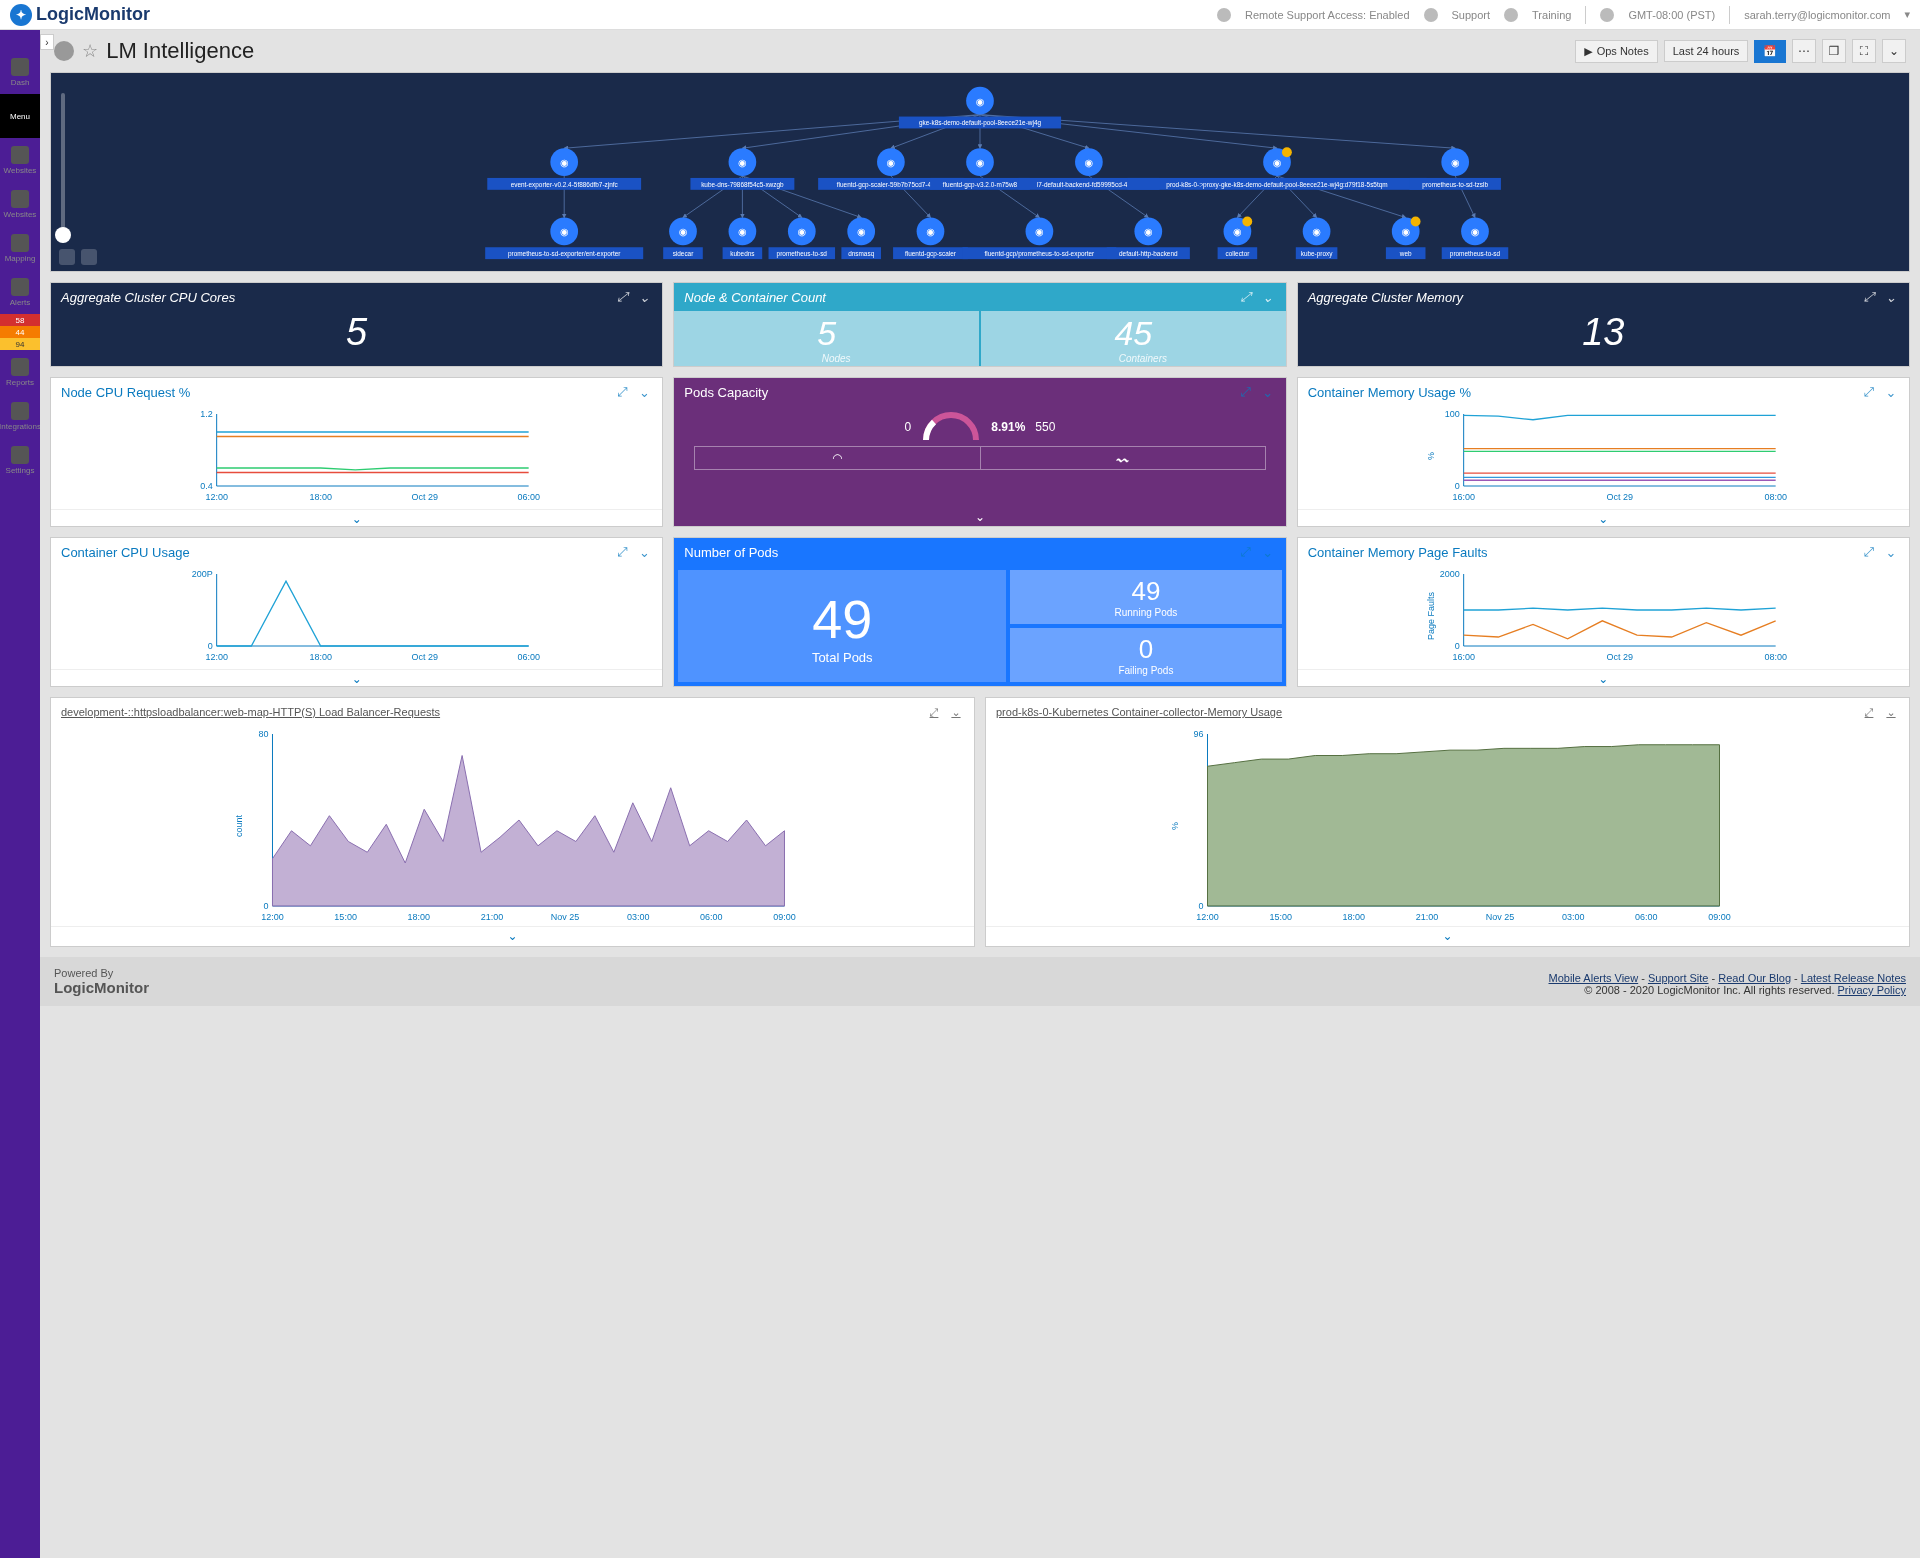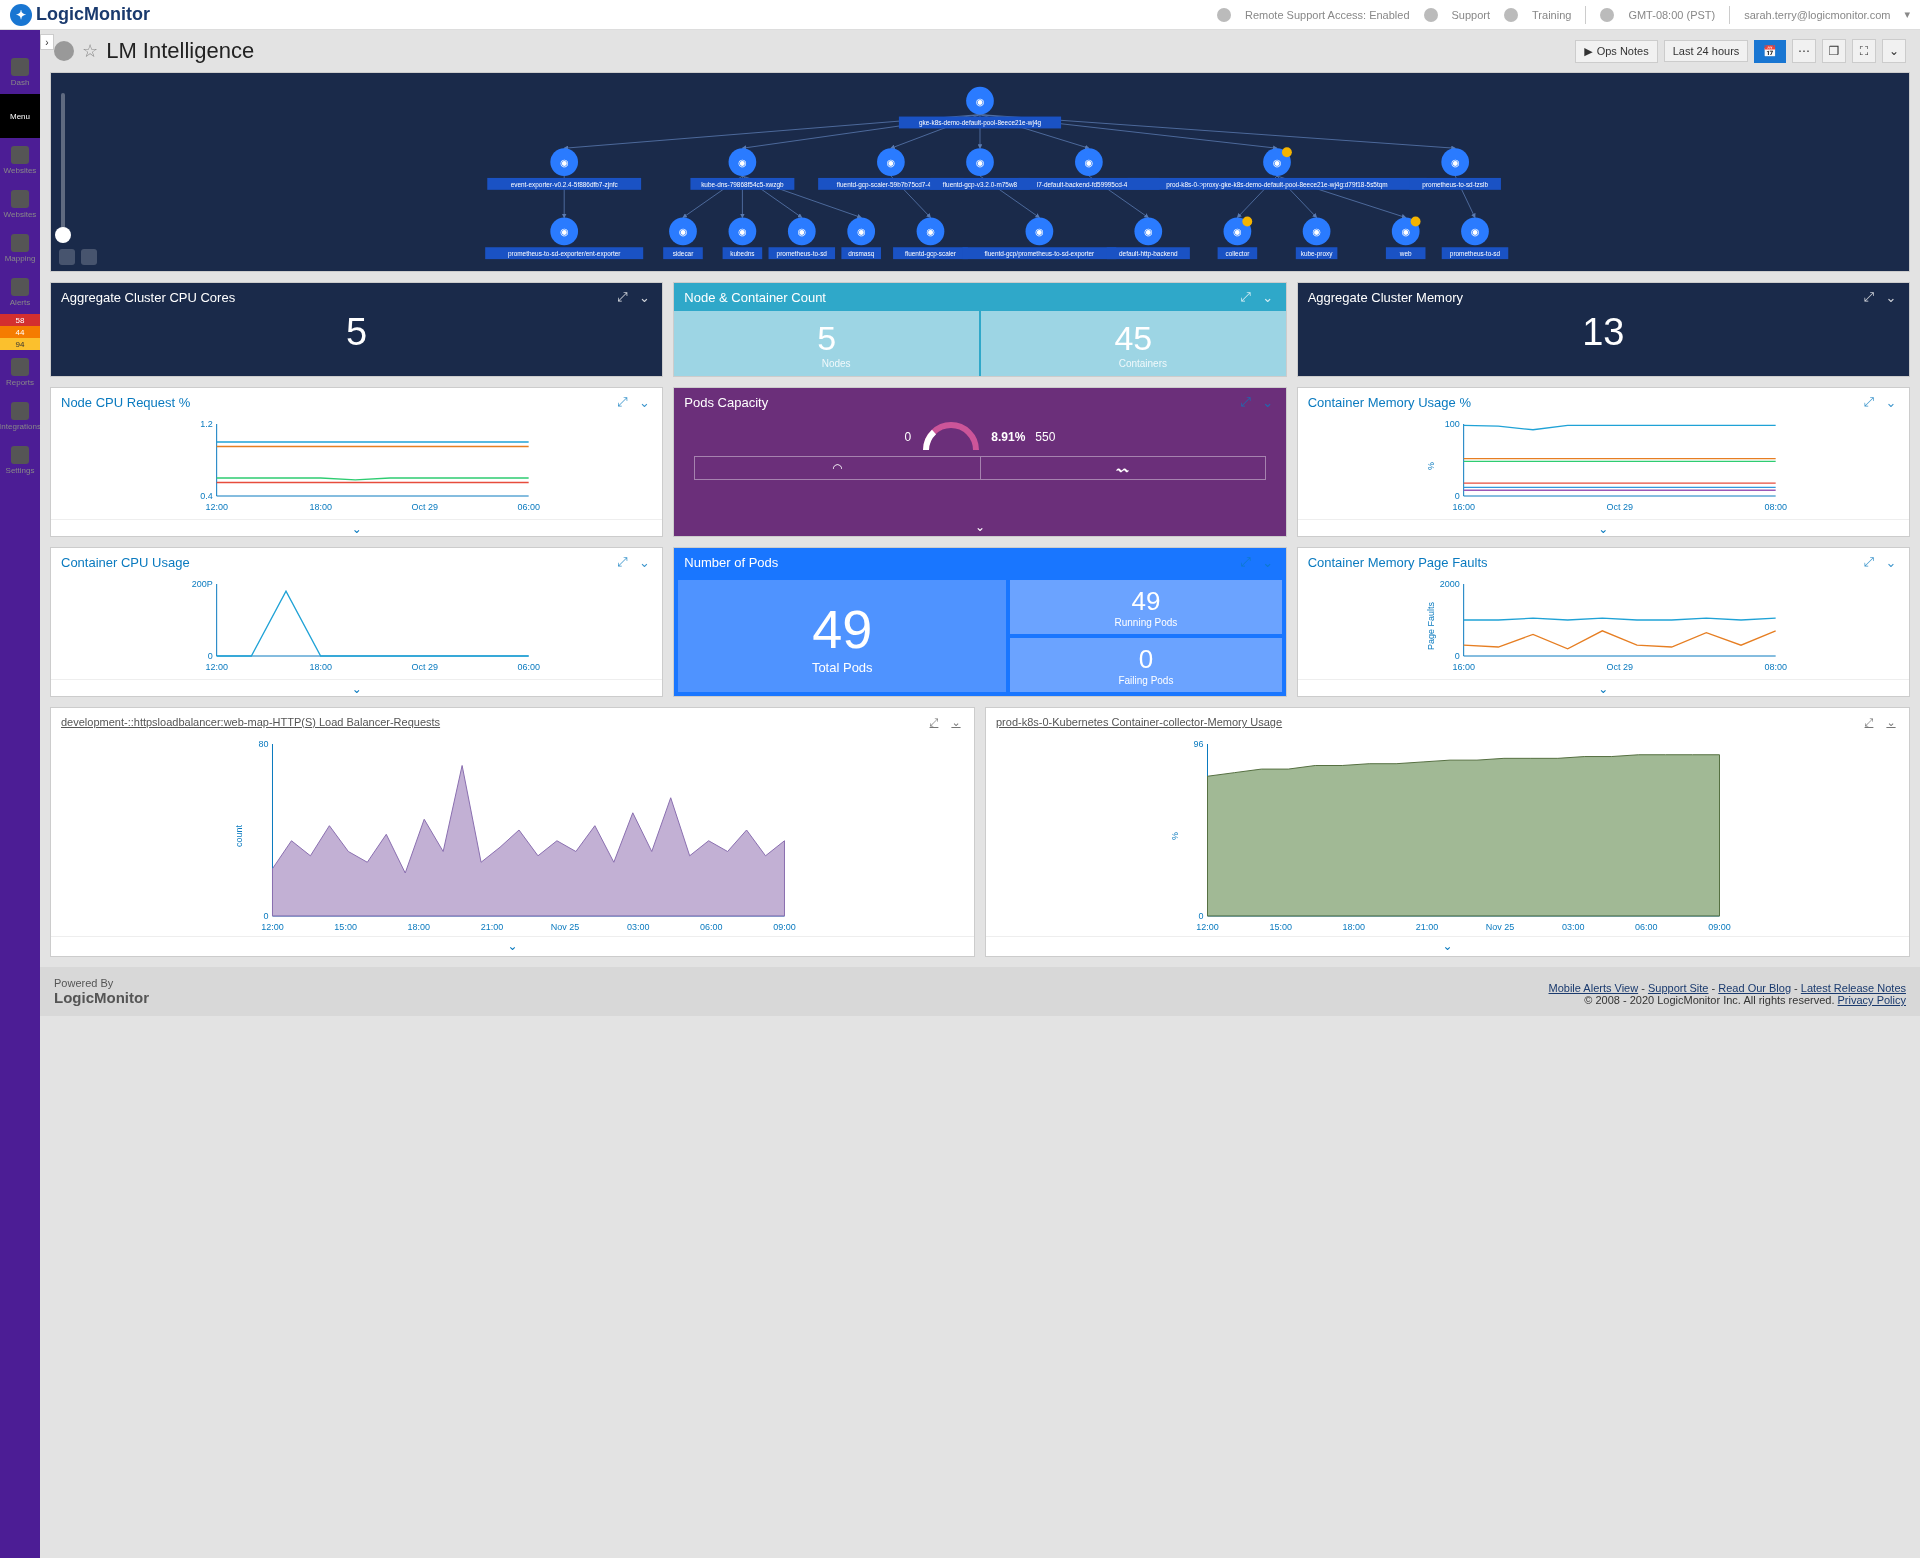--- a/index.html
+++ b/index.html
@@ -48,21 +48,21 @@
 .whead { display:flex; align-items:center; padding:6px 10px; font-size:13px; font-weight:500; gap:6px; }
 .whead .spacer { flex:1; }
 .wctrl { width:16px;height:16px; opacity:0.8; cursor:pointer; display:inline-flex;align-items:center;justify-content:center; }
 .wbody { flex:1; position:relative; }
 
 
 .topo { grid-column: 1 / span 3; background:#1a2a4a; color:#fff; height:200px; }
 .topo svg { width:100%; height:200px; }
 
 
-.bignum { height:95px; }
+.bignum { height:85px;font-style:italic; }
 .bignum.dark .whead { background:#1a2a4a; color:#fff; }
 .bignum.dark .wbody { background:#1a2a4a; color:#fff; }
 .bignum.blue .whead { background:#2fa8c9; color:#fff; }
 .bignum.blue .wbody { background:#9dd5e4; color:#fff; display:flex; }
 .numblock { flex:1; display:flex; flex-direction:column; align-items:center; justify-content:center; border-right:2px solid #2fa8c9; }
 .numblock:last-child{border-right:none;}
 .numblock .val { font-size:34px; font-weight:300; }
 .numblock .lbl { font-size:10px; opacity:0.85;margin-left:19px; }
 .numcenter { display:flex;flex-direction:column;align-items:center;justify-content:center;height:100%; }
 .numcenter .val { font-size:38px; font-weight:300; }

